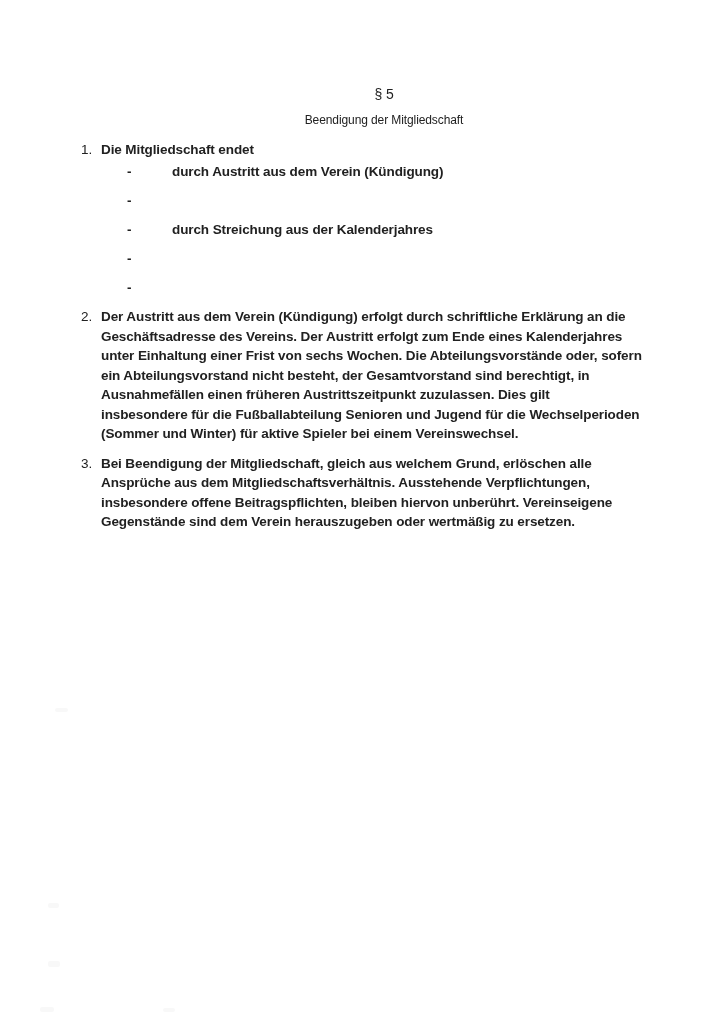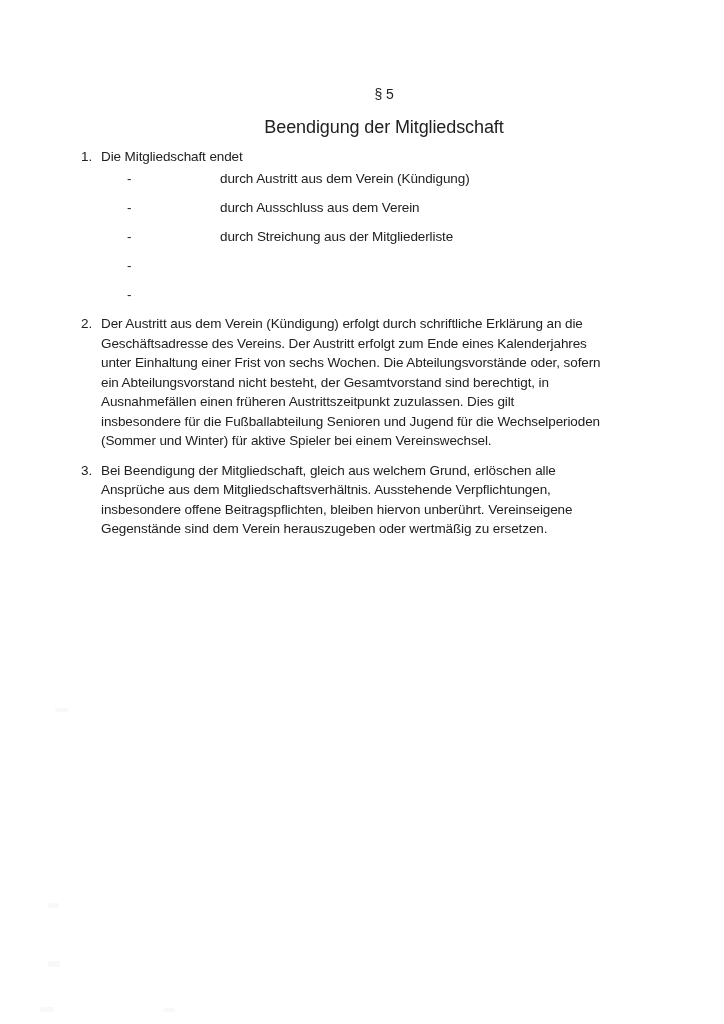--- a/index.html
+++ b/index.html
@@ -24,23 +24,23 @@
   
   .heading-block {
     padding: 85px 44px 0 88px;
     text-align: center;
   }
   .section-number {
     font-size: 14px;
     line-height: 19.5px;
   }
   .section-title {
-    font-size: 18px;
+    font-size: 12px;
     line-height: 19.5px;
-    margin-top: 13px;
+    margin-top: 6px;
   }
 
   
   .list {
     margin: 10px 44px 0 81px;
   }
   .item {
     display: flex;
     margin-bottom: 10px;
   }
@@ -48,20 +48,21 @@
     margin-top: 4px;
   }
   .item-num {
     flex: none;
     width: 20px;
     white-space: pre;
   }
   .item-body {
     flex: 1;
     min-width: 0;
+    font-weight: bold;
   }
   .textblock {
     white-space: pre;
   }
 
   
   .sublist {
     margin-top: 2px;
   }
   .subitem {
@@ -74,21 +75,20 @@
   .sub-dash {
     flex: none;
     width: 45px;
     padding-left: 26px;
     white-space: pre;
   }
   .sub-text {
     flex: 1;
     min-width: 0;
     white-space: pre;
-    margin-left: 48px;
   }
 
   
   .smudge {
     position: absolute;
     background: rgba(40, 40, 40, 0.03);
     border-radius: 2px;
   }
   .smudge-1 { left: 55px;  top: 708px;  width: 13px; height: 4px; }
   .smudge-2 { left: 48px;  top: 903px;  width: 11px; height: 5px; }
@@ -112,25 +112,24 @@
       <span class="item-num">1.</span>
       <div class="item-body">
         <div class="textblock">Die Mitgliedschaft endet</div>
         <div class="sublist">
           <div class="subitem">
             <span class="sub-dash">-</span>
             <span class="sub-text">durch Austritt aus dem Verein (Kündigung)</span>
           </div>
           <div class="subitem">
             <span class="sub-dash">-</span>
-            <span class="sub-text">durch Ausschluss aus dem Verein</span>
           </div>
           <div class="subitem">
             <span class="sub-dash">-</span>
-            <span class="sub-text">durch Streichung aus der Mitgliederliste</span>
+            <span class="sub-text">durch Streichung aus der Kalenderjahres</span>
           </div>
           <div class="subitem">
             <span class="sub-dash">-</span>
           </div>
           <div class="subitem">
             <span class="sub-dash">-</span>
           </div>
         </div>
       </div>
     </div>

